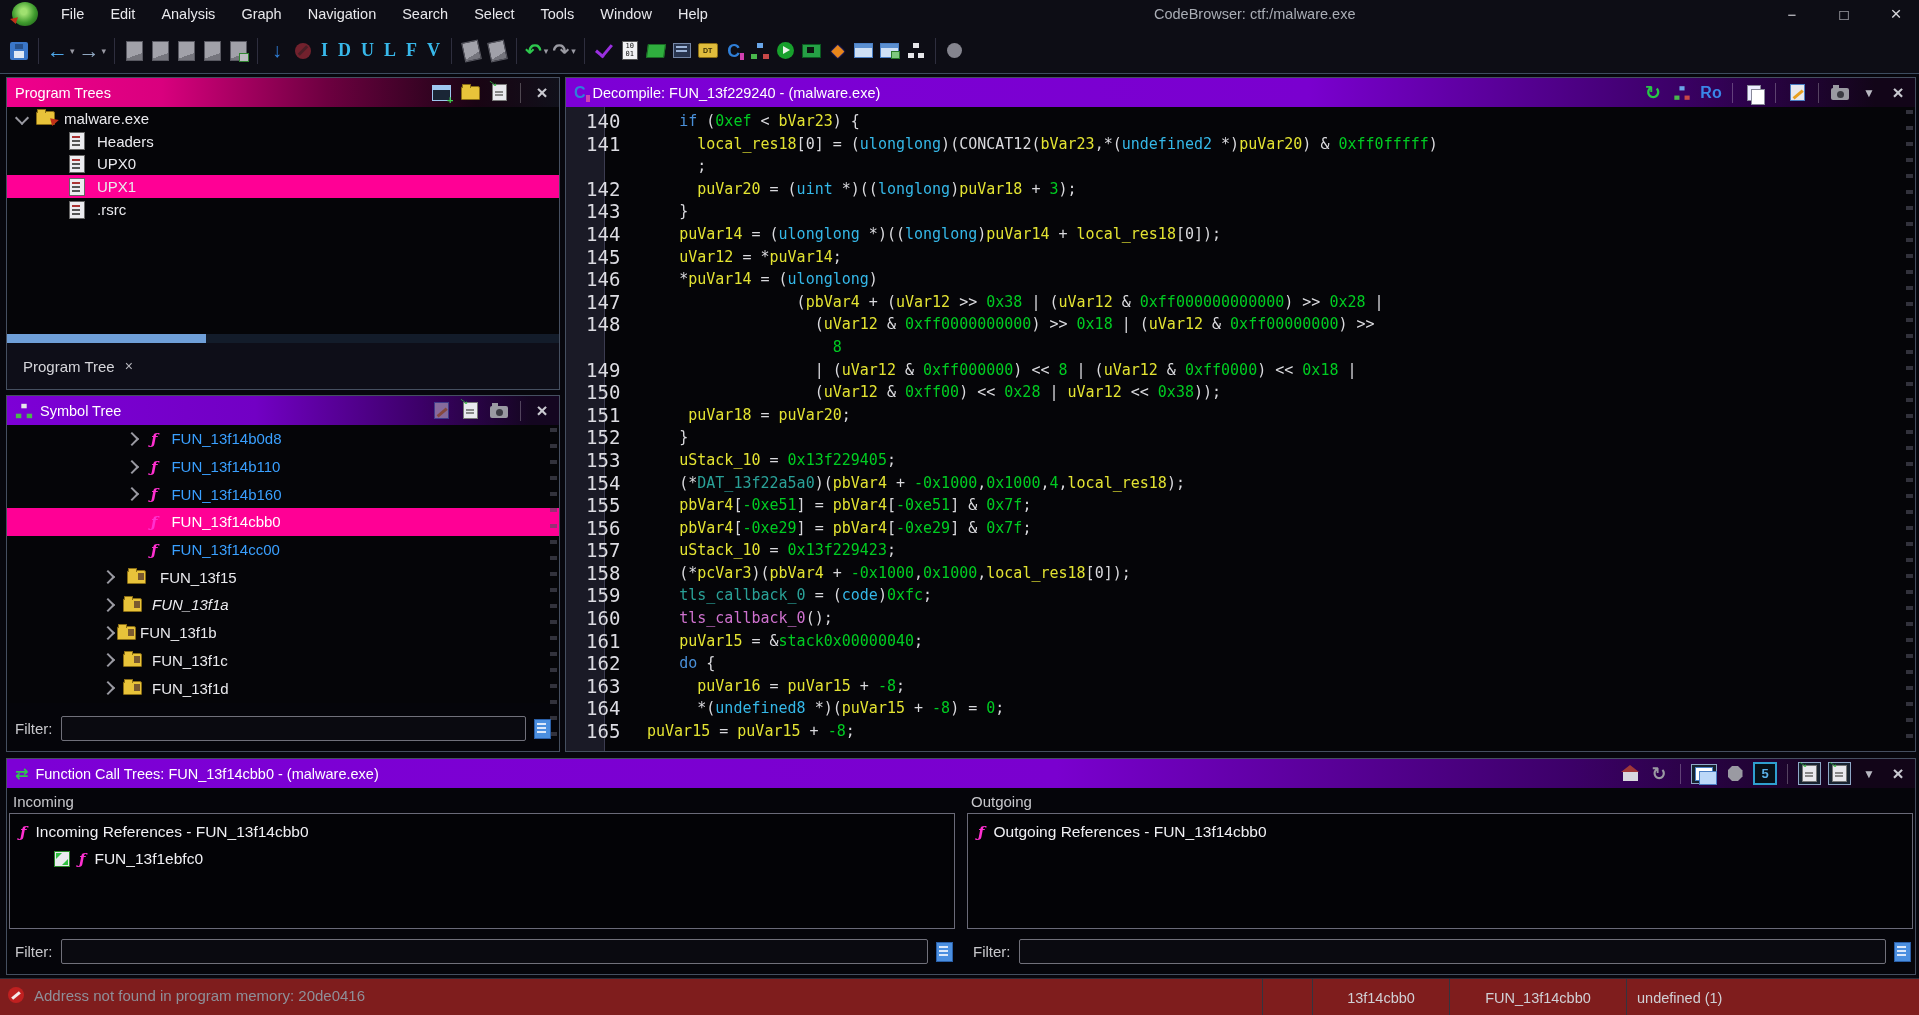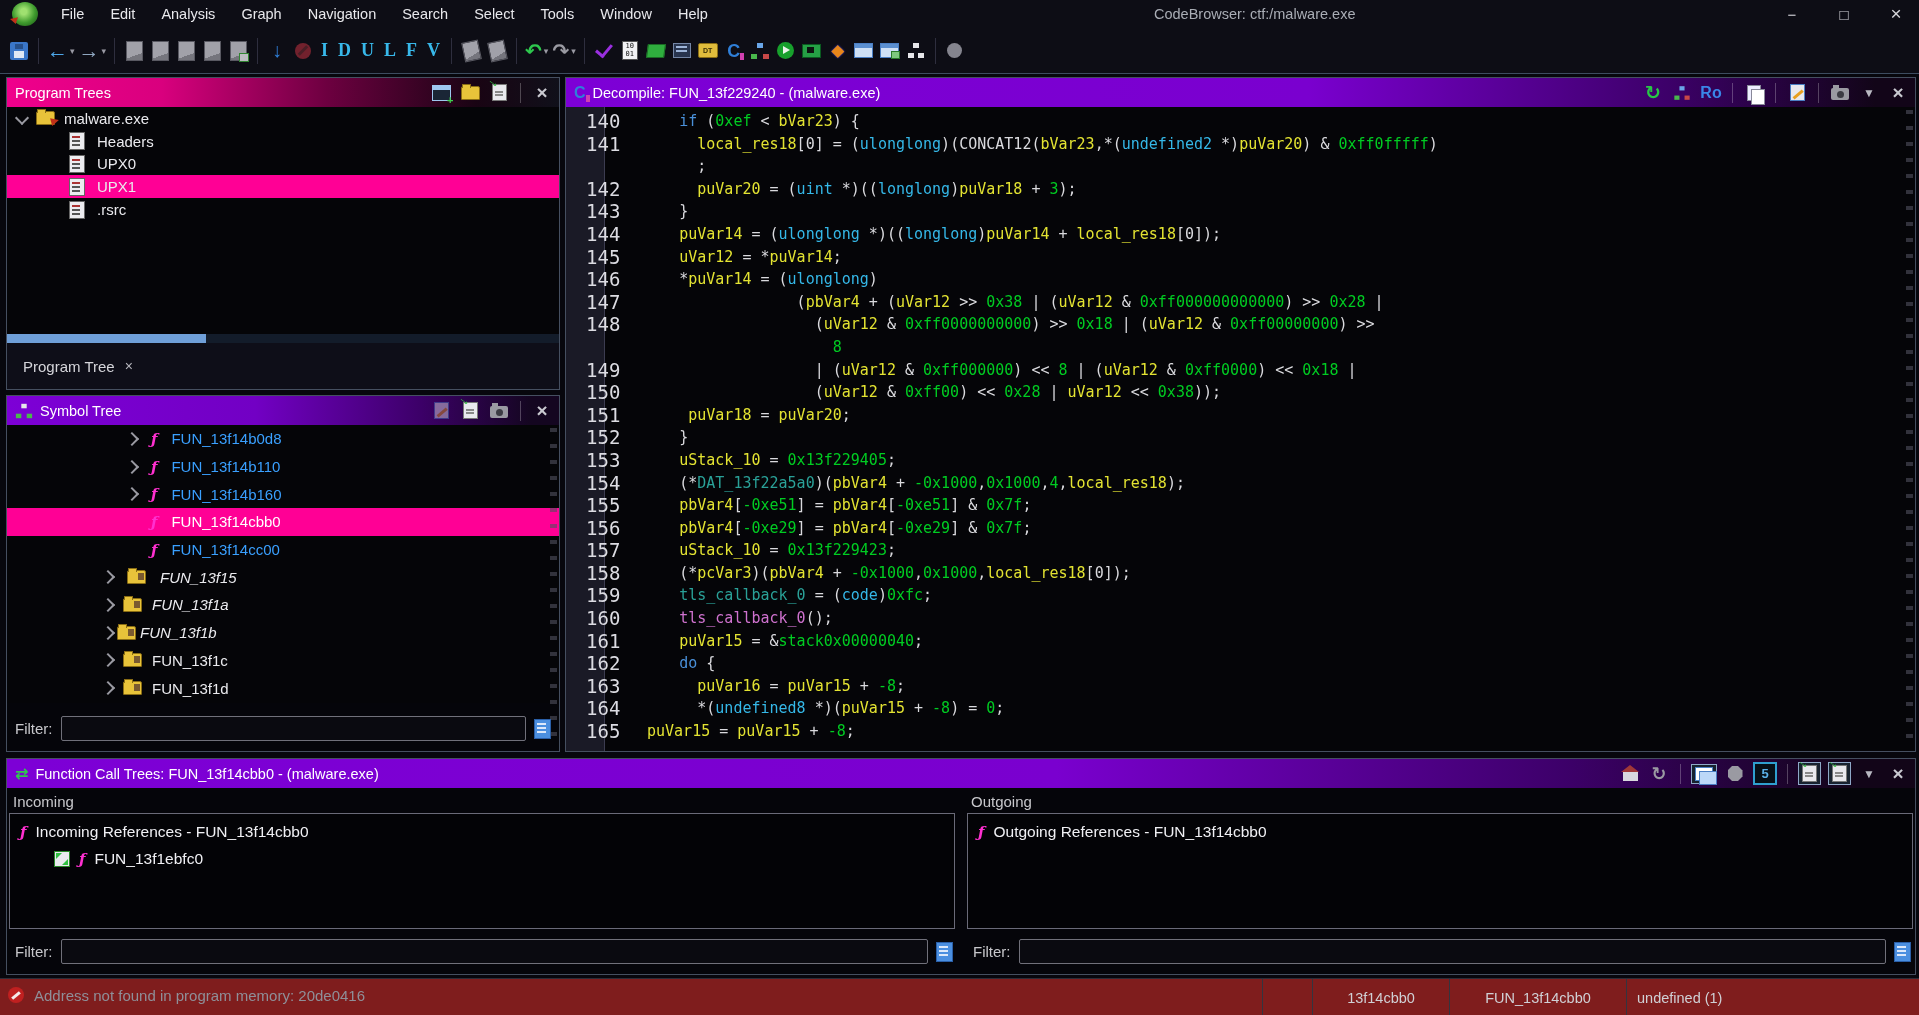--- a/index.html
+++ b/index.html
@@ -393,31 +393,31 @@
         <div class="trow selected" style="padding-left: 120px; gap: 14px; height: 27.7px;">
           <span class="chev hidden"></span>
           <span class="fglyph">ƒ</span>
           <span class="fun-label">FUN_13f14cbb0</span>
         </div>
         <div class="trow" style="padding-left: 120px; gap: 14px; height: 27.7px;">
           <span class="chev hidden"></span>
           <span class="fglyph">ƒ</span>
           <span class="fun-label">FUN_13f14cc00</span>
         </div>
-        <div class="trow" style="padding-left: 96px; gap: 14px; height: 27.7px; font-style: italic;">
+        <div class="trow" style="padding-left: 96px; gap: 14px; height: 27.7px;">
           <span class="chev"></span>
           <span class="folder dark"></span>
           <span>FUN_13f15</span>
         </div>
         <div class="trow" style="padding-left: 96px; gap: 10px; height: 27.7px; font-style: italic;">
           <span class="chev"></span>
           <span class="folder dark"></span>
           <span>FUN_13f1a</span>
         </div>
-        <div class="trow" style="padding-left: 96px; gap: 4px; height: 27.7px; font-style: italic;">
+        <div class="trow" style="padding-left: 96px; gap: 4px; height: 27.7px;">
           <span class="chev"></span>
           <span class="folder dark"></span>
           <span>FUN_13f1b</span>
         </div>
         <div class="trow" style="padding-left: 96px; gap: 10px; height: 27.7px;">
           <span class="chev"></span>
           <span class="folder dark"></span>
           <span>FUN_13f1c</span>
         </div>
         <div class="trow" style="padding-left: 96px; gap: 10px; height: 27.7px;">

